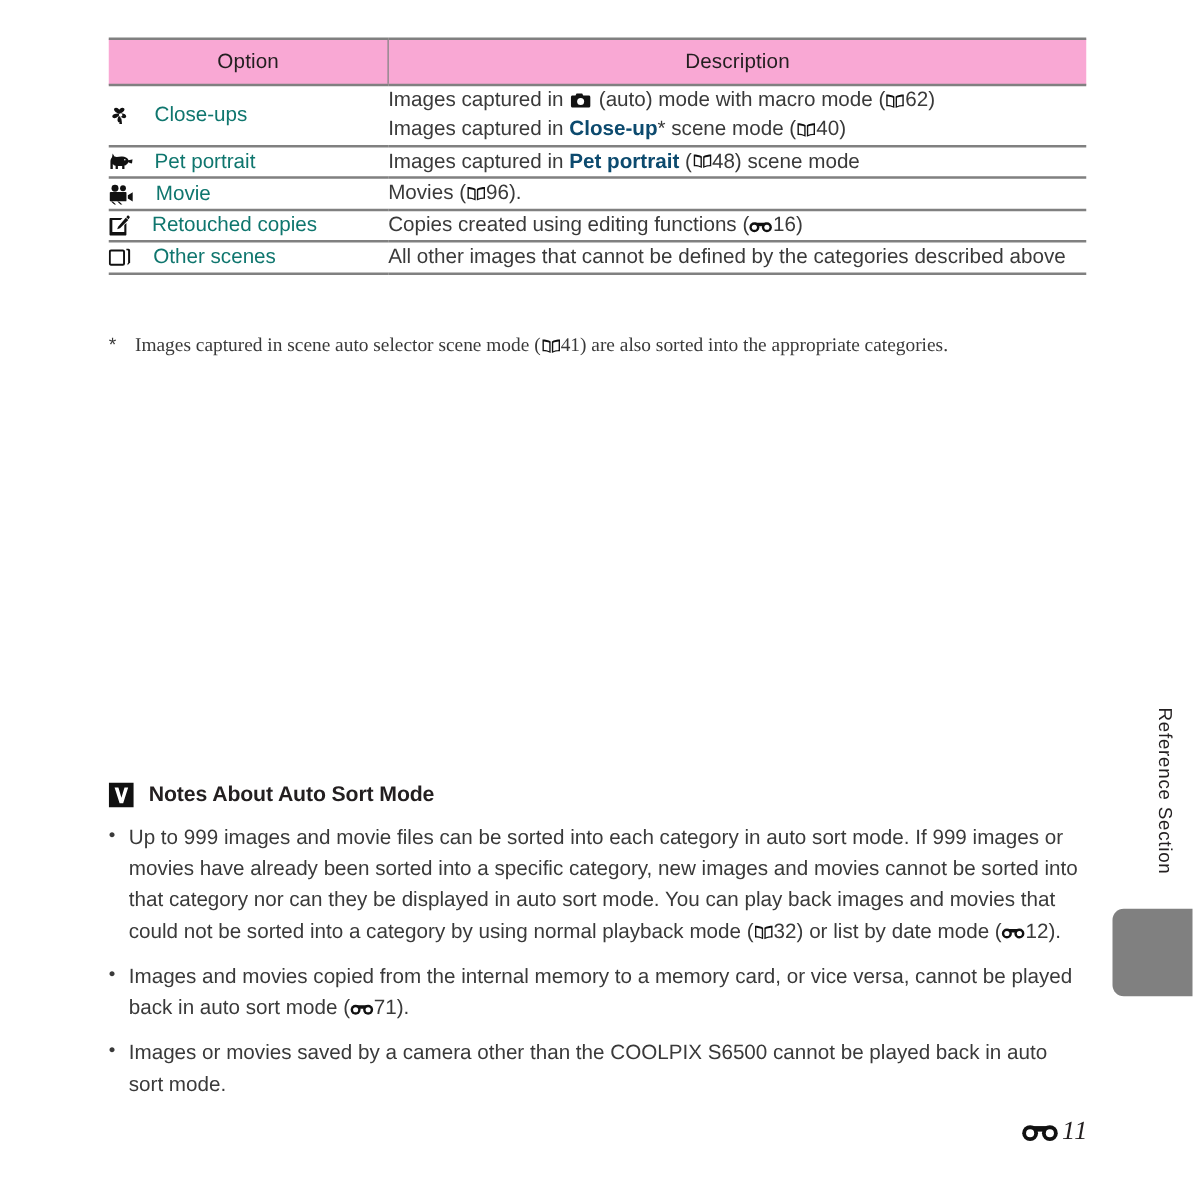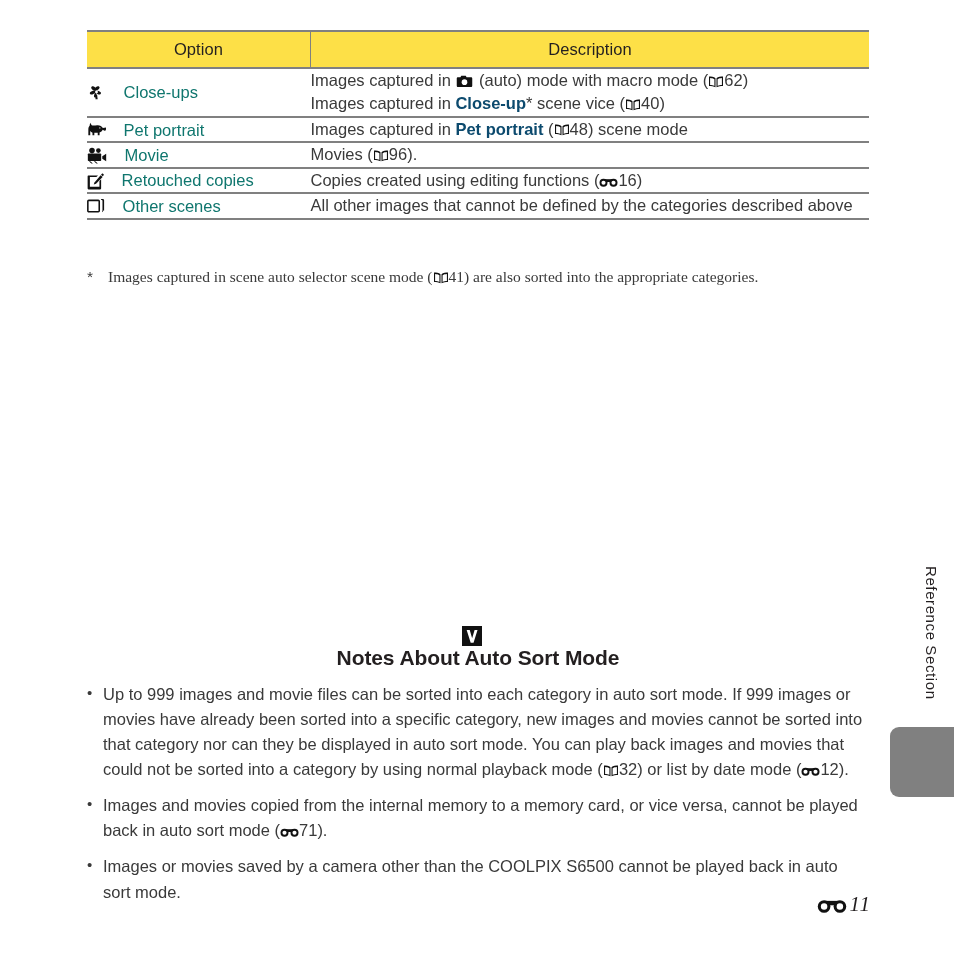--- a/index.html
+++ b/index.html
@@ -30,21 +30,21 @@
     width: 782px;
     border-collapse: collapse;
     table-layout: fixed;
   }
   .opt-table td, .opt-table th {
     border: 0;
     vertical-align: middle;
     padding: 0;
   }
   .opt-table thead th {
-    background: #fde047;
+    background: #f9a8d4;
     border-top: 2.5px solid #808080;
     border-bottom: 2.5px solid #808080;
     height: 35px;
     font-weight: normal;
     font-size: 16.5px;
     letter-spacing: .1px;
     color: #231f20;
   }
   .opt-table thead th.opt-head {
     width: 223px;
@@ -128,25 +128,24 @@
   
   .notes {
     position: absolute;
     left: 87px;
     top: 626px;
     width: 782px;
   }
   .notes-head {
     display: flex;
     align-items: center;
-    font-size: 21px;
+    font-size: 17px;
     font-weight: bold;
     color: #231f20;
     letter-spacing: -0.1px;
-    flex-direction: column;
   }
   .notes-head .vicon { margin-right: 12px; line-height: 0; }
   .bullets {
     margin-top: 12px;
   }
   .bullet {
     display: flex;
     font-size: 16.5px;
     line-height: 1.52;
     color: #3a3a3a;
@@ -226,21 +225,21 @@
           <span class="opt-label">Close-ups</span>
         </td>
         <td class="cell-desc">
           <span class="desc-line"><span>Images captured in </span><span class="ico-inline"><svg width="17" height="13" viewBox="0 0 34 26">
                 <path fill="#111111" d="M10.5 1.5h9l1.7 3.2H30c1.5 0 2.5 1 2.5 2.4v14.4c0 1.4-1 2.5-2.5 2.5H4c-1.5 0-2.5-1.1-2.5-2.5V7.1c0-1.4 1-2.4 2.5-2.4h4.8z"></path>
                 <circle cx="17" cy="14.3" r="5.6" fill="#ffffff"></circle>
               </svg></span><span> (auto) mode with macro mode (</span><span class="bookref"><svg width="16" height="14" viewBox="0 0 32 28">
                 <path fill="#111111" d="M2 3.2c4 0 10 .6 13 3.1v18.4C12 22.3 6 21.8 2 21.8zM30 3.2c-4 0-10 .6-13 3.1v18.4c3-2.4 9-2.9 13-2.9z"></path>
                 <path fill="#ffffff" d="M4.2 6.2c2.7.3 6.4.9 8.6 2.3v13.3c-2.2-1.3-5.9-1.8-8.6-2zM27.8 6.2c-2.7.3-6.4.9-8.6 2.3v13.3c2.2-1.3 5.9-1.8 8.6-2z"></path>
               </svg></span><span>62</span><span>)</span></span>
-          <span class="desc-line"><span>Images captured in </span><b>Close-up</b><span>*</span><span> scene vice (</span><span class="bookref"><svg width="16" height="14" viewBox="0 0 32 28">
+          <span class="desc-line"><span>Images captured in </span><b>Close-up</b><span>*</span><span> scene mode (</span><span class="bookref"><svg width="16" height="14" viewBox="0 0 32 28">
                 <path fill="#111111" d="M2 3.2c4 0 10 .6 13 3.1v18.4C12 22.3 6 21.8 2 21.8zM30 3.2c-4 0-10 .6-13 3.1v18.4c3-2.4 9-2.9 13-2.9z"></path>
                 <path fill="#ffffff" d="M4.2 6.2c2.7.3 6.4.9 8.6 2.3v13.3c-2.2-1.3-5.9-1.8-8.6-2zM27.8 6.2c-2.7.3-6.4.9-8.6 2.3v13.3c2.2-1.3 5.9-1.8 8.6-2z"></path>
               </svg></span><span>40</span><span>)</span></span>
         </td>
       </tr>
 
       <tr>
         <td class="cell-opt">
           <span class="ico">
             <svg width="19" height="18" viewBox="0 0 34 32">

